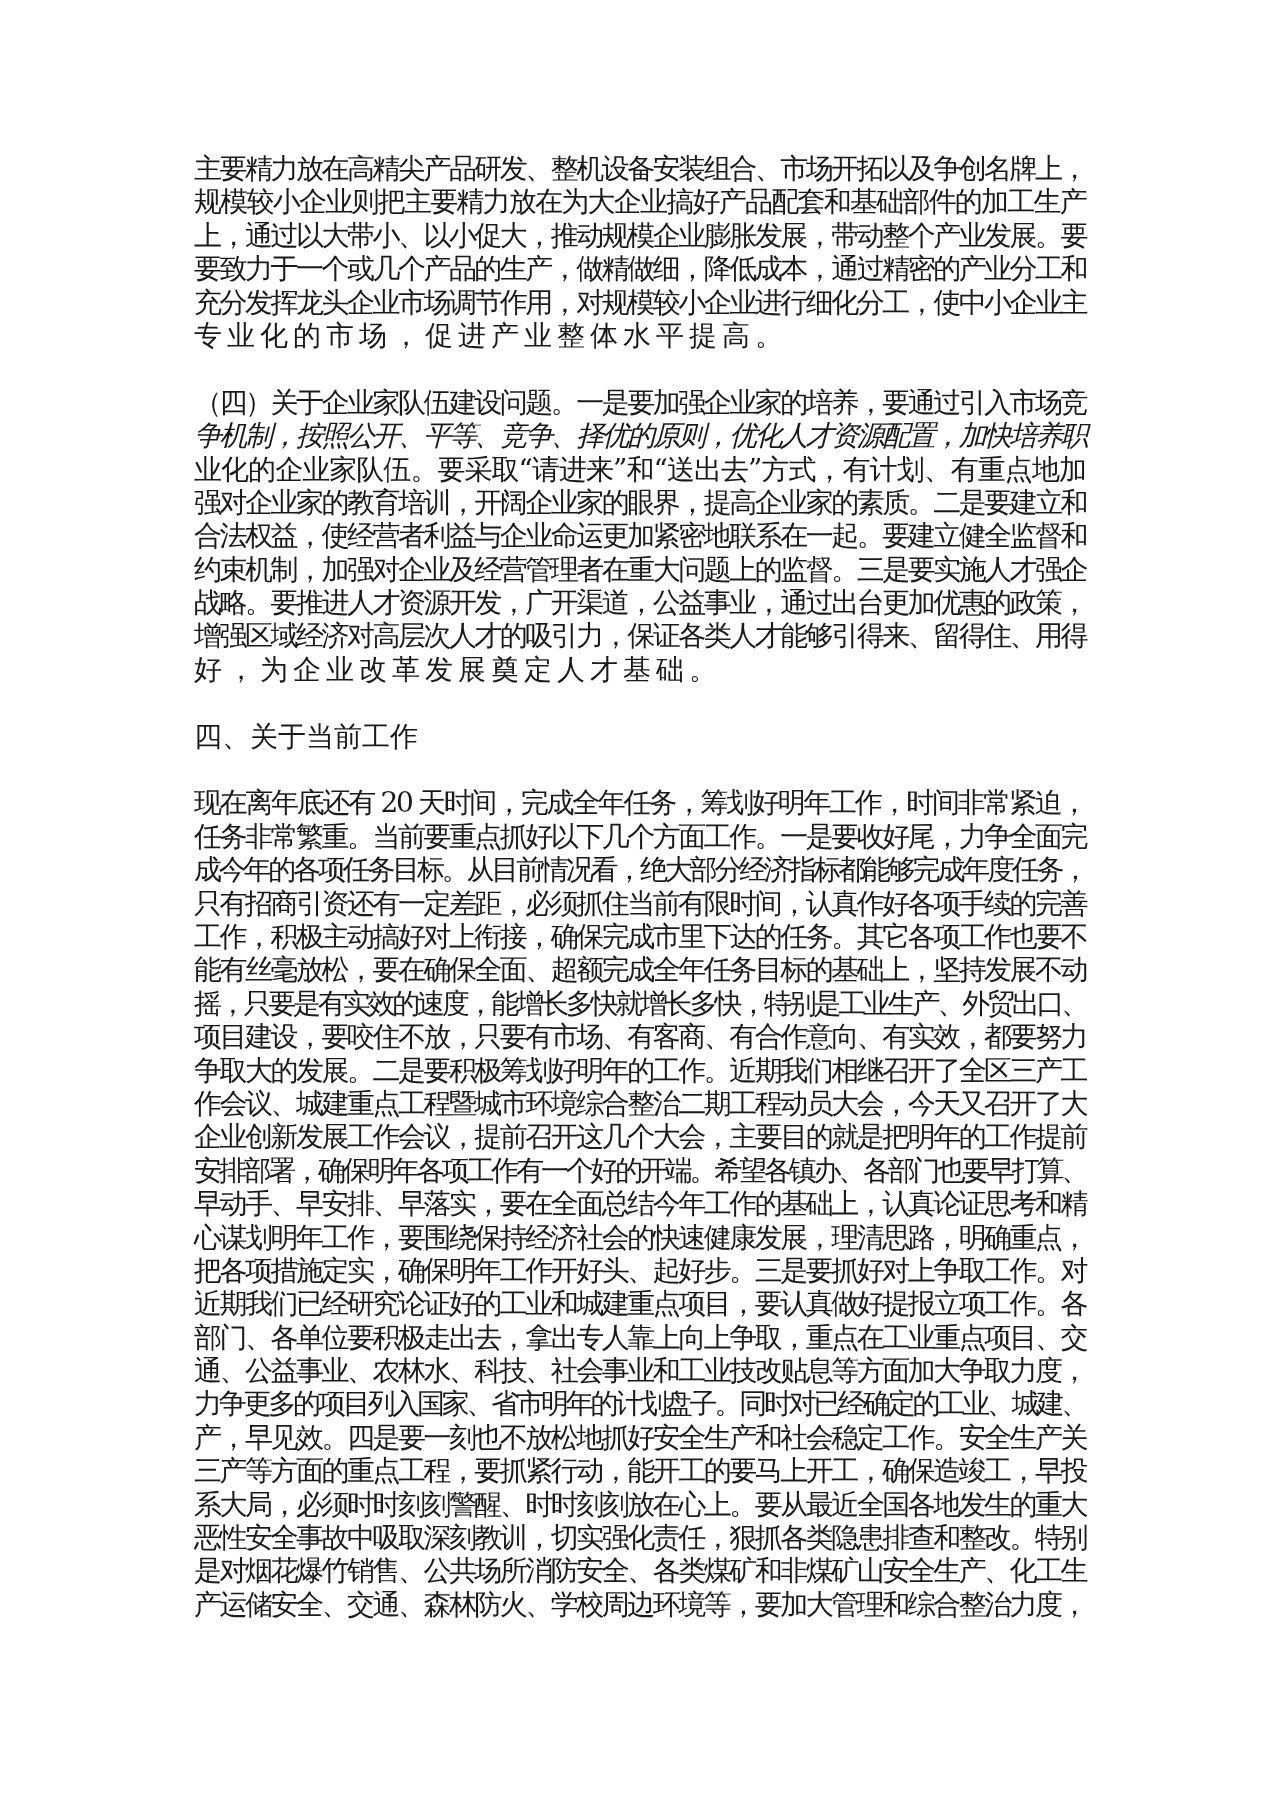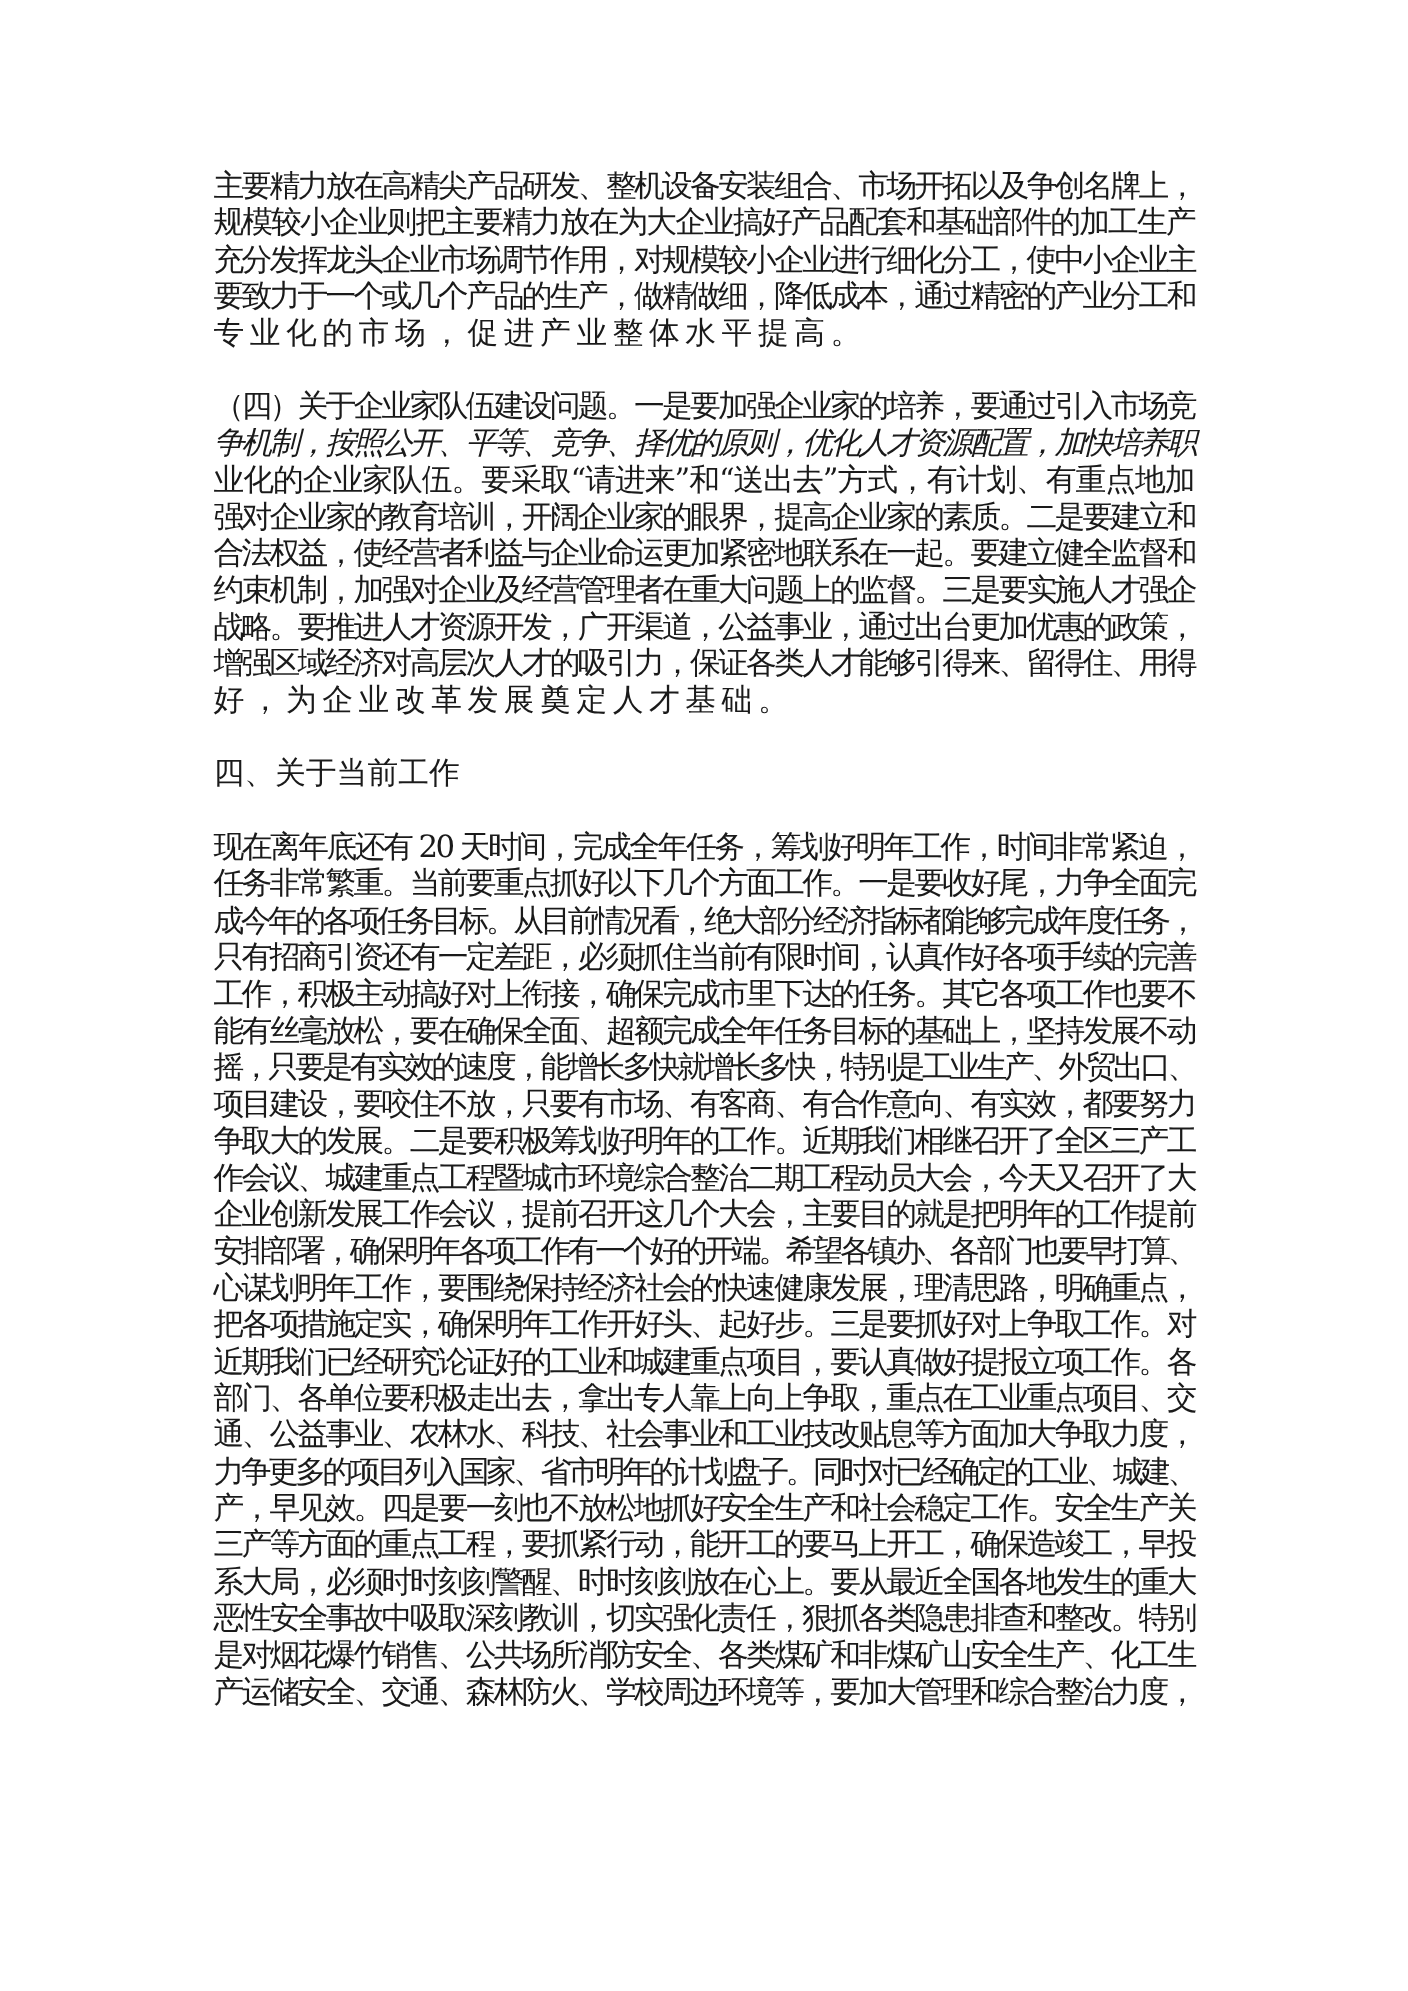--- a/index.html
+++ b/index.html
@@ -49,22 +49,23 @@
   }
 </style>
 </head>
 <body>
 
 <div class="page">
 
   <div class="para">
     <span class="line" style="letter-spacing: -2.59px;">主要精力放在高精尖产品研发、整机设备安装组合、市场开拓以及争创名牌上，</span>
     <span class="line" style="letter-spacing: -1.82px;">规模较小企业则把主要精力放在为大企业搞好产品配套和基础部件的加工生产</span>
+    <span class="line" style="letter-spacing: -2.59px;">上，通过以大带小、以小促大，推动规模企业膨胀发展，带动整个产业发展。要</span>
+    <span class="line" style="letter-spacing: -2.59px;">要致力于一个或几个产品的生产，做精做细，降低成本，通过精密的产业分工和</span>
     <span class="line" style="letter-spacing: -2.59px;">充分发挥龙头企业市场调节作用，对规模较小企业进行细化分工，使中小企业主</span>
-    <span class="line" style="letter-spacing: -2.59px;">要致力于一个或几个产品的生产，做精做细，降低成本，通过精密的产业分工和</span>
     <span class="line last" style="letter-spacing: 5px;">专业化的市场，促进产业整体水平提高。</span>
   </div>
 
   <div class="gap"></div>
 
   <div class="para">
     <span class="line" style="letter-spacing: -2.59px;">（四）关于企业家队伍建设问题。一是要加强企业家的培养，要通过引入市场竞</span>
     <span class="line" style="letter-spacing: -2.59px; font-style: italic;">争机制，按照公开、平等、竞争、择优的原则，优化人才资源配置，加快培养职</span>
     <span class="line" style="letter-spacing: -0.98px;">业化的企业家队伍。要采取“请进来”和“送出去”方式，有计划、有重点地加</span>
     <span class="line" style="letter-spacing: -2.59px;">强对企业家的教育培训，开阔企业家的眼界，提高企业家的素质。二是要建立和</span>
@@ -87,20 +88,21 @@
     <span class="line" style="letter-spacing: -3.31px;">成今年的各项任务目标。从目前情况看，绝大部分经济指标都能够完成年度任务，</span>
     <span class="line" style="letter-spacing: -2.59px;">只有招商引资还有一定差距，必须抓住当前有限时间，认真作好各项手续的完善</span>
     <span class="line" style="letter-spacing: -2.59px;">工作，积极主动搞好对上衔接，确保完成市里下达的任务。其它各项工作也要不</span>
     <span class="line" style="letter-spacing: -2.59px;">能有丝毫放松，要在确保全面、超额完成全年任务目标的基础上，坚持发展不动</span>
     <span class="line" style="letter-spacing: -3.31px;">摇，只要是有实效的速度，能增长多快就增长多快，特别是工业生产、外贸出口、</span>
     <span class="line" style="letter-spacing: -2.59px;">项目建设，要咬住不放，只要有市场、有客商、有合作意向、有实效，都要努力</span>
     <span class="line" style="letter-spacing: -2.59px;">争取大的发展。二是要积极筹划好明年的工作。近期我们相继召开了全区三产工</span>
     <span class="line" style="letter-spacing: -2.59px;">作会议、城建重点工程暨城市环境综合整治二期工程动员大会，今天又召开了大</span>
     <span class="line" style="letter-spacing: -2.59px;">企业创新发展工作会议，提前召开这几个大会，主要目的就是把明年的工作提前</span>
     <span class="line" style="letter-spacing: -3.31px;">安排部署，确保明年各项工作有一个好的开端。希望各镇办、各部门也要早打算、</span>
+    <span class="line" style="letter-spacing: -2.59px;">早动手、早安排、早落实，要在全面总结今年工作的基础上，认真论证思考和精</span>
     <span class="line" style="letter-spacing: -2.59px;">心谋划明年工作，要围绕保持经济社会的快速健康发展，理清思路，明确重点，</span>
     <span class="line" style="letter-spacing: -2.59px;">把各项措施定实，确保明年工作开好头、起好步。三是要抓好对上争取工作。对</span>
     <span class="line" style="letter-spacing: -2.59px;">近期我们已经研究论证好的工业和城建重点项目，要认真做好提报立项工作。各</span>
     <span class="line" style="letter-spacing: -2.59px;">部门、各单位要积极走出去，拿出专人靠上向上争取，重点在工业重点项目、交</span>
     <span class="line" style="letter-spacing: -2.59px;">通、公益事业、农林水、科技、社会事业和工业技改贴息等方面加大争取力度，</span>
     <span class="line" style="letter-spacing: -3.31px;">力争更多的项目列入国家、省市明年的计划盘子。同时对已经确定的工业、城建、</span>
     <span class="line" style="letter-spacing: -2.59px;">产，早见效。四是要一刻也不放松地抓好安全生产和社会稳定工作。安全生产关</span>
     <span class="line" style="letter-spacing: -2.59px;">三产等方面的重点工程，要抓紧行动，能开工的要马上开工，确保造竣工，早投</span>
     <span class="line" style="letter-spacing: -2.59px;">系大局，必须时时刻刻警醒、时时刻刻放在心上。要从最近全国各地发生的重大</span>
     <span class="line" style="letter-spacing: -2.59px;">恶性安全事故中吸取深刻教训，切实强化责任，狠抓各类隐患排查和整改。特别</span>

